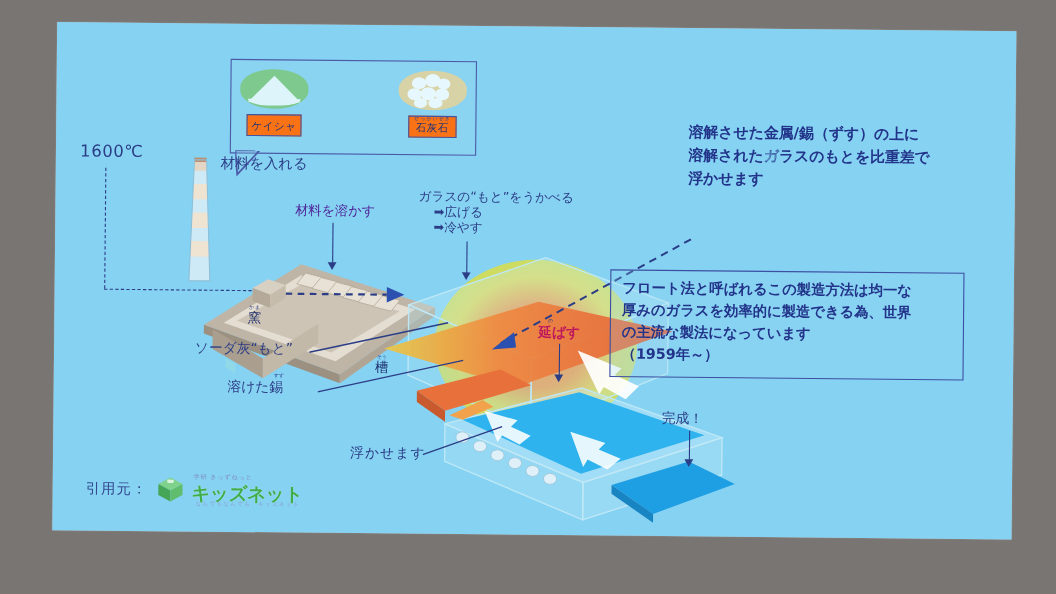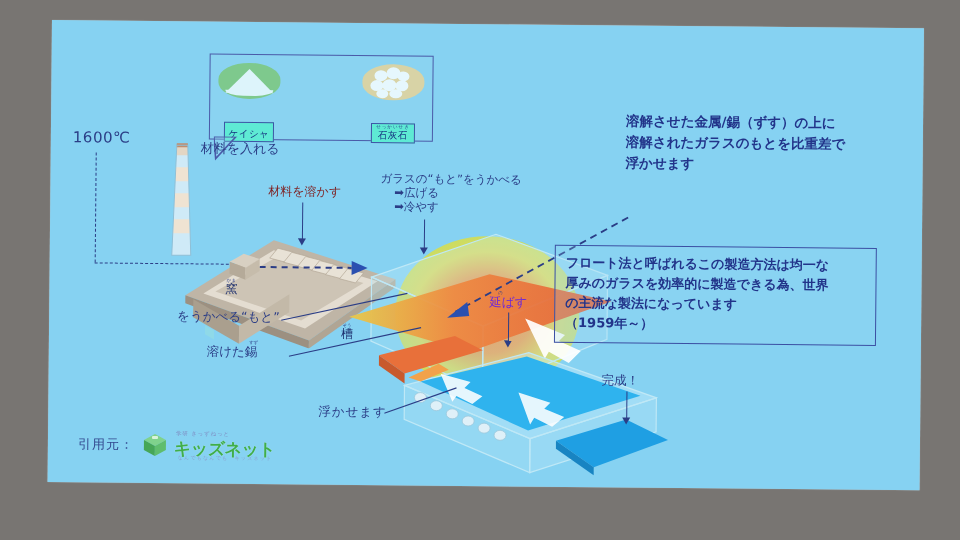--- a/index.html
+++ b/index.html
@@ -37,22 +37,22 @@
   .mat .pillow{
     position:absolute;left:0;top:2px;width:62px;height:36px;border-radius:50%/46%;
   }
   .mat .cone{
     position:absolute;left:7px;top:8px;width:0;height:0;
     border-left:24px solid transparent;border-right:24px solid transparent;
     border-bottom:24px solid #ddf4fb;
   }
   .mat .conebase{position:absolute;left:7px;top:29px;width:48px;height:6px;background:#ddf4fb;border-radius:0 0 24px 24px/0 0 8px 8px;}
   .mat .cap{
-    display:inline-block;margin-top:21px;padding:0px 4px 1px 4px;
-    border:1.1px solid #3f55a6;background:#5eead4;
+    display:inline-block;margin-top:3px;padding:0px 4px 1px 4px;
+    border:1.1px solid #3f55a6;background:#f97316;
     font-size:9.5px;line-height:12px;color:#15307e;letter-spacing:.5px;
   }
   .mat .ruby{display:block;font-size:4.5px;line-height:5px;color:#2a3f8f;letter-spacing:1px;height:5px;}
   .rock{position:absolute;border-radius:50%;background:#e6f7fd;}
 
   
   #callout-tail{left:163px;top:115px;width:26px;height:26px;}
 
   
   .vline{background:#2b3d86;width:1.4px;}
@@ -244,48 +244,48 @@
           <ellipse cx="74" cy="80" rx="6" ry="5"></ellipse>
           <ellipse cx="90" cy="87" rx="6" ry="5"></ellipse>
           <ellipse cx="106" cy="94" rx="6" ry="5"></ellipse>
           <ellipse cx="122" cy="101" rx="6" ry="5"></ellipse>
         </g>
 
         <path d="M178 106 L248 84 L290 104 L216 132 Z" fill="#1f9fe3"></path>
         <path d="M178 106 L216 132 L216 140 L178 114 Z" fill="#1884c2"></path>
       </svg>
 
-      <div class="abs jp lbl" style="left:218px;top:162px;font-size:12px;color:#7f1d1d;">材料を溶かす</div>
+      <div class="abs jp lbl" style="left:218px;top:162px;font-size:12px;color:#4c1d95;">材料を溶かす</div>
       <div class="abs vline" style="left:252px;top:180px;height:38px;"></div>
       <div class="abs arrowdown" style="left:248px;top:216px;"></div>
 
       <div class="abs" style="left:330px;top:148px;">
         <div class="jp lbl" style="font-size:11.5px;color:#2b3d86;">ガラスの“もと”をうかべる</div>
         <div class="jp lbl" style="font-size:11.5px;color:#2b3d86;margin-left:14px;">➡広げる</div>
         <div class="jp lbl" style="font-size:11.5px;color:#2b3d86;margin-left:14px;">➡冷やす</div>
       </div>
       <div class="abs vline" style="left:374px;top:196px;height:30px;"></div>
       <div class="abs arrowdown" style="left:370px;top:224px;"></div>
 
-      <div class="abs jp lbl" style="left:128px;top:288px;font-size:12.5px;color:#2b3d86;">をうかべる“もと”</div>
+      <div class="abs jp lbl" style="left:128px;top:288px;font-size:12.5px;color:#2b3d86;">ソーダ灰“もと”</div>
       <svg class="abs" style="left:232px;top:268px;width:130px;height:36px;" viewBox="0 0 130 36">
         <line x1="0" y1="30" x2="126" y2="2" stroke="#2b3d86" stroke-width="1.2"></line>
       </svg>
 
       <div class="abs" style="left:158px;top:318px;">
         <div style="font-size:4.5px;line-height:5px;color:#2b3d86;margin-left:42px;">すず</div>
         <div class="jp" style="font-size:12.5px;line-height:14px;color:#2b3d86;">溶けた錫</div>
       </div>
       <svg class="abs" style="left:240px;top:302px;width:136px;height:36px;" viewBox="0 0 136 36">
         <line x1="0" y1="32" x2="132" y2="2" stroke="#2b3d86" stroke-width="1.2"></line>
       </svg>
 
       <div class="abs" style="left:440px;top:266px;text-align:center;">
         <div style="font-size:4.5px;line-height:5px;color:#2b3d86;margin-left:-16px;">の</div>
-        <div class="jp" style="font-size:12.5px;line-height:14px;color:#6d28d9;">延ばす</div>
+        <div class="jp" style="font-size:12.5px;line-height:14px;color:#be185d;font-weight:bold;">延ばす</div>
       </div>
       <div class="abs vline" style="left:459px;top:288px;height:30px;"></div>
       <div class="abs arrowdown" style="left:455px;top:316px;"></div>
 
       <div class="abs jp lbl" style="left:270px;top:382px;font-size:12.5px;color:#2b3d86;letter-spacing:1px;">浮かせます</div>
       <svg class="abs" style="left:336px;top:362px;width:76px;height:32px;" viewBox="0 0 76 32">
         <line x1="0" y1="28" x2="72" y2="2" stroke="#2b3d86" stroke-width="1.2"></line>
       </svg>
 
       <div class="abs jp lbl" style="left:553px;top:348px;font-size:12.5px;color:#2b3d86;">完成！</div>

